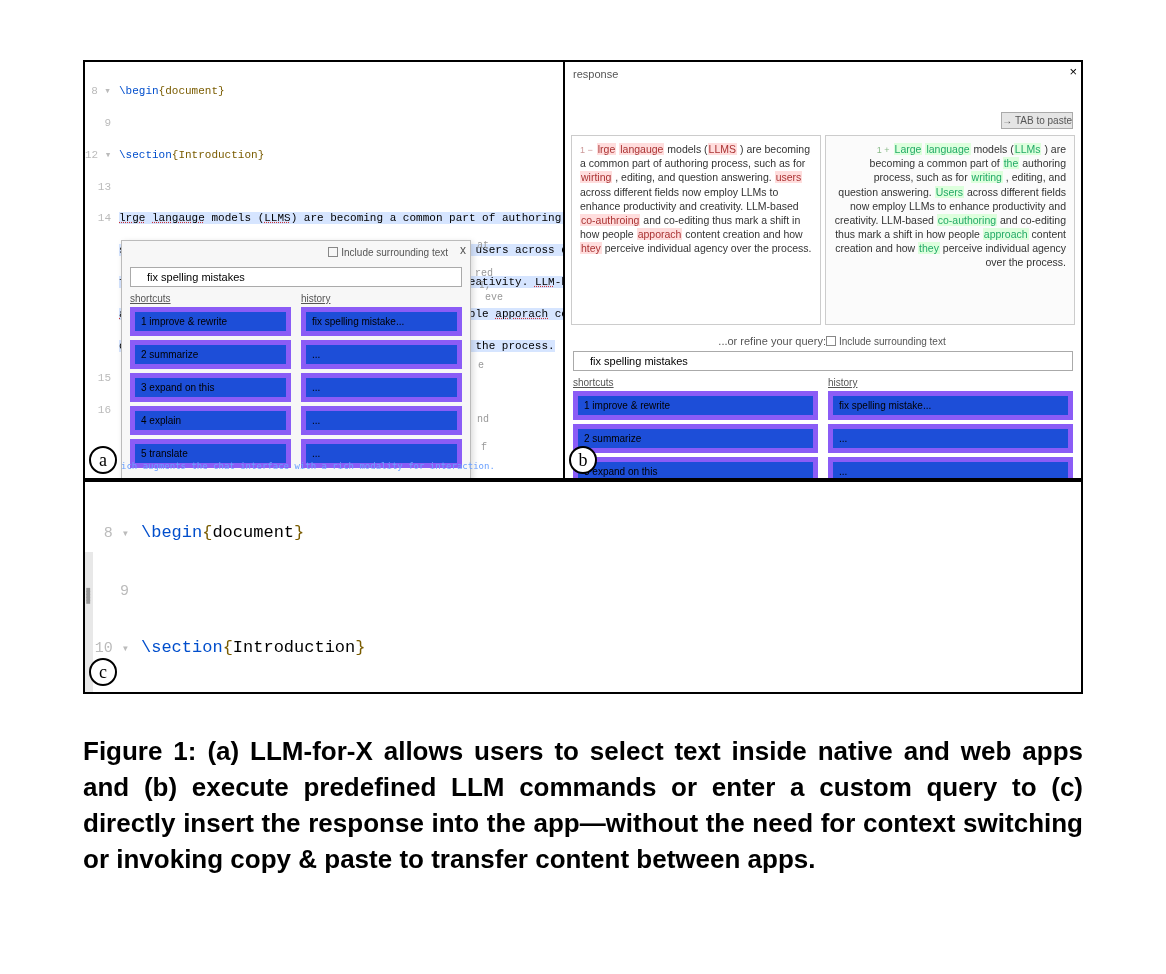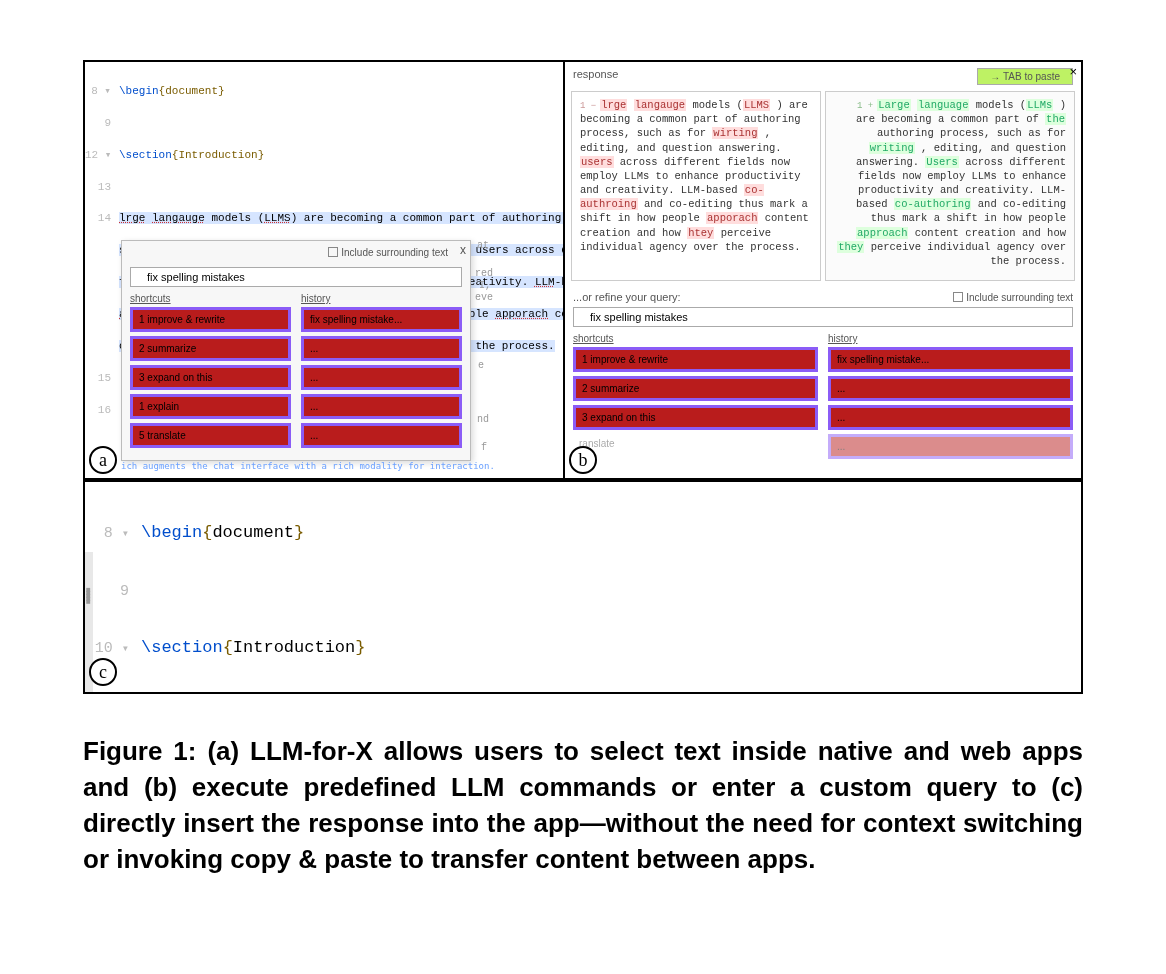--- a/index.html
+++ b/index.html
@@ -113,22 +113,22 @@
   .col {
     flex: 1;
   }
   .col-header {
     font-size: 10px;
     color: #555;
     margin-bottom: 3px;
     text-decoration: underline;
   }
   .opt {
-    border: 3px solid #8b5cf6;
-    background: #b91c1c;
+    border: 5px solid #8b5cf6;
+    background: #1d4ed8;
     padding: 4px 6px;
     margin-bottom: 4px;
     font-size: 10px;
     white-space: nowrap;
     overflow: hidden;
     text-overflow: ellipsis;
     cursor: pointer;
   }
   .peek {
     position: absolute;
@@ -162,59 +162,61 @@
   
   .panel-b .toprow {
     display: flex;
     justify-content: space-between;
     padding: 6px 8px;
     font-size: 11px;
     color: #555;
   }
   .tab-btn {
     border: 1px solid #aaa;
-    padding: 2px 12px;
-    font-size: 10px;
-    background: #bef264;
+    padding: 2px 0;
+    font-size: 10px;
+    background: #e5e5e5;
+    margin-top: 44px;
   }
   .close-corner {
     position: absolute;
     top: 2px; right: 4px;
     font-size: 13px;
     color: #000;
     cursor: pointer;
   }
   .diff-pane {
     display: flex;
     gap: 4px;
     padding: 0 6px;
     height: 190px;
   }
   .diff-col {
     flex: 1;
     border: 1px solid #ccc;
     padding: 6px 8px;
     font-size: 10.5px;
     line-height: 1.35;
-    font-family: Liberation Mono, monospace;
+    font-family: Liberation Sans, sans-serif;
     color: #333;
     overflow: hidden;
   }
   .diff-l { background: #fff; }
   .diff-r { background: #fbfbfb; text-align: right; }
   .hl-red { background:#fdd; color:#a33; padding:0 1px;}
   .hl-grn { background:#dfd; color:#2a6; padding:0 1px;}
   .lnnum { color:#c99; font-size:9px; margin-right:4px; }
   .refine-row {
     display: flex;
-    justify-content: space-between;
+    justify-content: center;
     align-items: center;
     padding: 10px 8px 2px 8px;
     font-size: 11px;
     color: #555;
+    margin-left: 18px;
   }
   .panel-b .query-input { margin-top: 2px; width: calc(100% - 16px); margin-left:8px; }
   .panel-b .two-col { padding: 0 8px; }
   
   .panel-c .editor { font-size: 17px; line-height: 1.7; padding-top: 8px;}
   .panel-c .gutter { width: 56px; font-size: 15px; color:#bbb; padding-right:12px;}
   .panel-c .tri { color:#bbb; font-size:12px; }
   .caption {
     font-family: Liberation Sans, sans-serif;
     font-size: 26px;
@@ -251,36 +253,36 @@
 <span class="code-line"><span class="gutter">  </span><span class="body-sel">creation and how <span class="err">htey</span> perceive individual agency over the process.</span></span>
 <span class="code-line"><span class="gutter">15</span></span>
 <span class="code-line"><span class="gutter">16</span></span>
 
 
       </div>
 
       <span class="peek" style="top:178px; left:392px;">at</span>
       <span class="peek" style="top:206px; left:390px;">red</span>
       <span class="peek" style="top:218px; left:394px;">I,</span>
-      <span class="peek" style="top:230px; left:390px;">eve</span>
+      <span class="peek" style="top:230px; left:400px;">eve</span>
       <span class="peek" style="top:298px; left:393px;">e</span>
       <span class="peek" style="top:352px; left:392px;">nd</span>
       <span class="peek" style="top:380px; left:396px;">f</span>
 
       <div class="popup-a">
         <span class="close-x">x</span>
         <span class="inc-sur"><span class="box"></span><span>Include surrounding text</span></span>
         <input class="query-input" value="fix spelling mistakes" style="">
         <div class="two-col">
           <div class="col">
             <div class="col-header">shortcuts</div>
             <div class="opt">1  improve &amp; rewrite</div>
             <div class="opt">2  summarize</div>
             <div class="opt">3  expand on this</div>
-            <div class="opt">1  explain</div>
+            <div class="opt">4  explain</div>
             <div class="opt">5  translate</div>
           </div>
           <div class="col">
             <div class="col-header">history</div>
             <div class="opt">fix spelling mistake...</div>
             <div class="opt">...</div>
             <div class="opt">...</div>
             <div class="opt">...</div>
             <div class="opt">...</div>
           </div>

